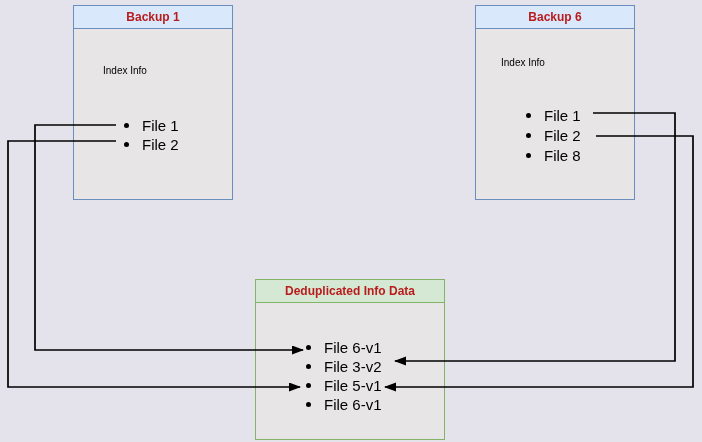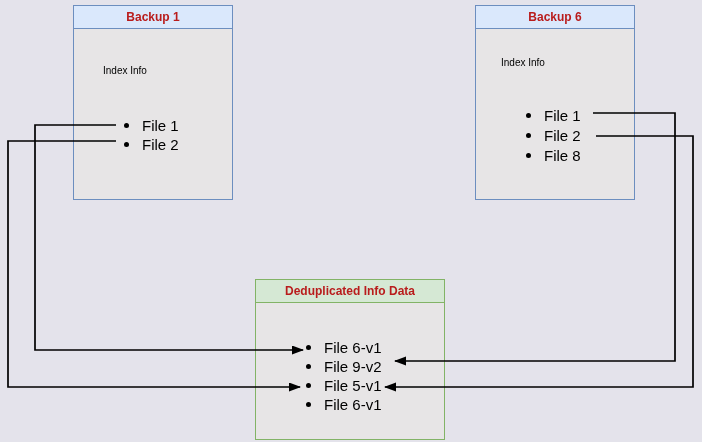--- a/index.html
+++ b/index.html
@@ -129,21 +129,21 @@
 
   <div class="box dedup" style="border-color: rgb(130, 179, 102); background: rgb(231, 229, 230);">
     <div class="box-header" style="background: rgb(213, 232, 212); border-bottom-color: rgb(130, 179, 102);">Deduplicated Info Data</div>
     <ul class="items">
       <li>
         <span class="dot"></span>
         <span>File 6-v1</span>
       </li>
       <li>
         <span class="dot"></span>
-        <span>File 9-v2</span>
+        <span>File 3-v2</span>
       </li>
       <li>
         <span class="dot"></span>
         <span>File 5-v1</span>
       </li>
       <li>
         <span class="dot"></span>
         <span>File 6-v1</span>
       </li>
     </ul>

